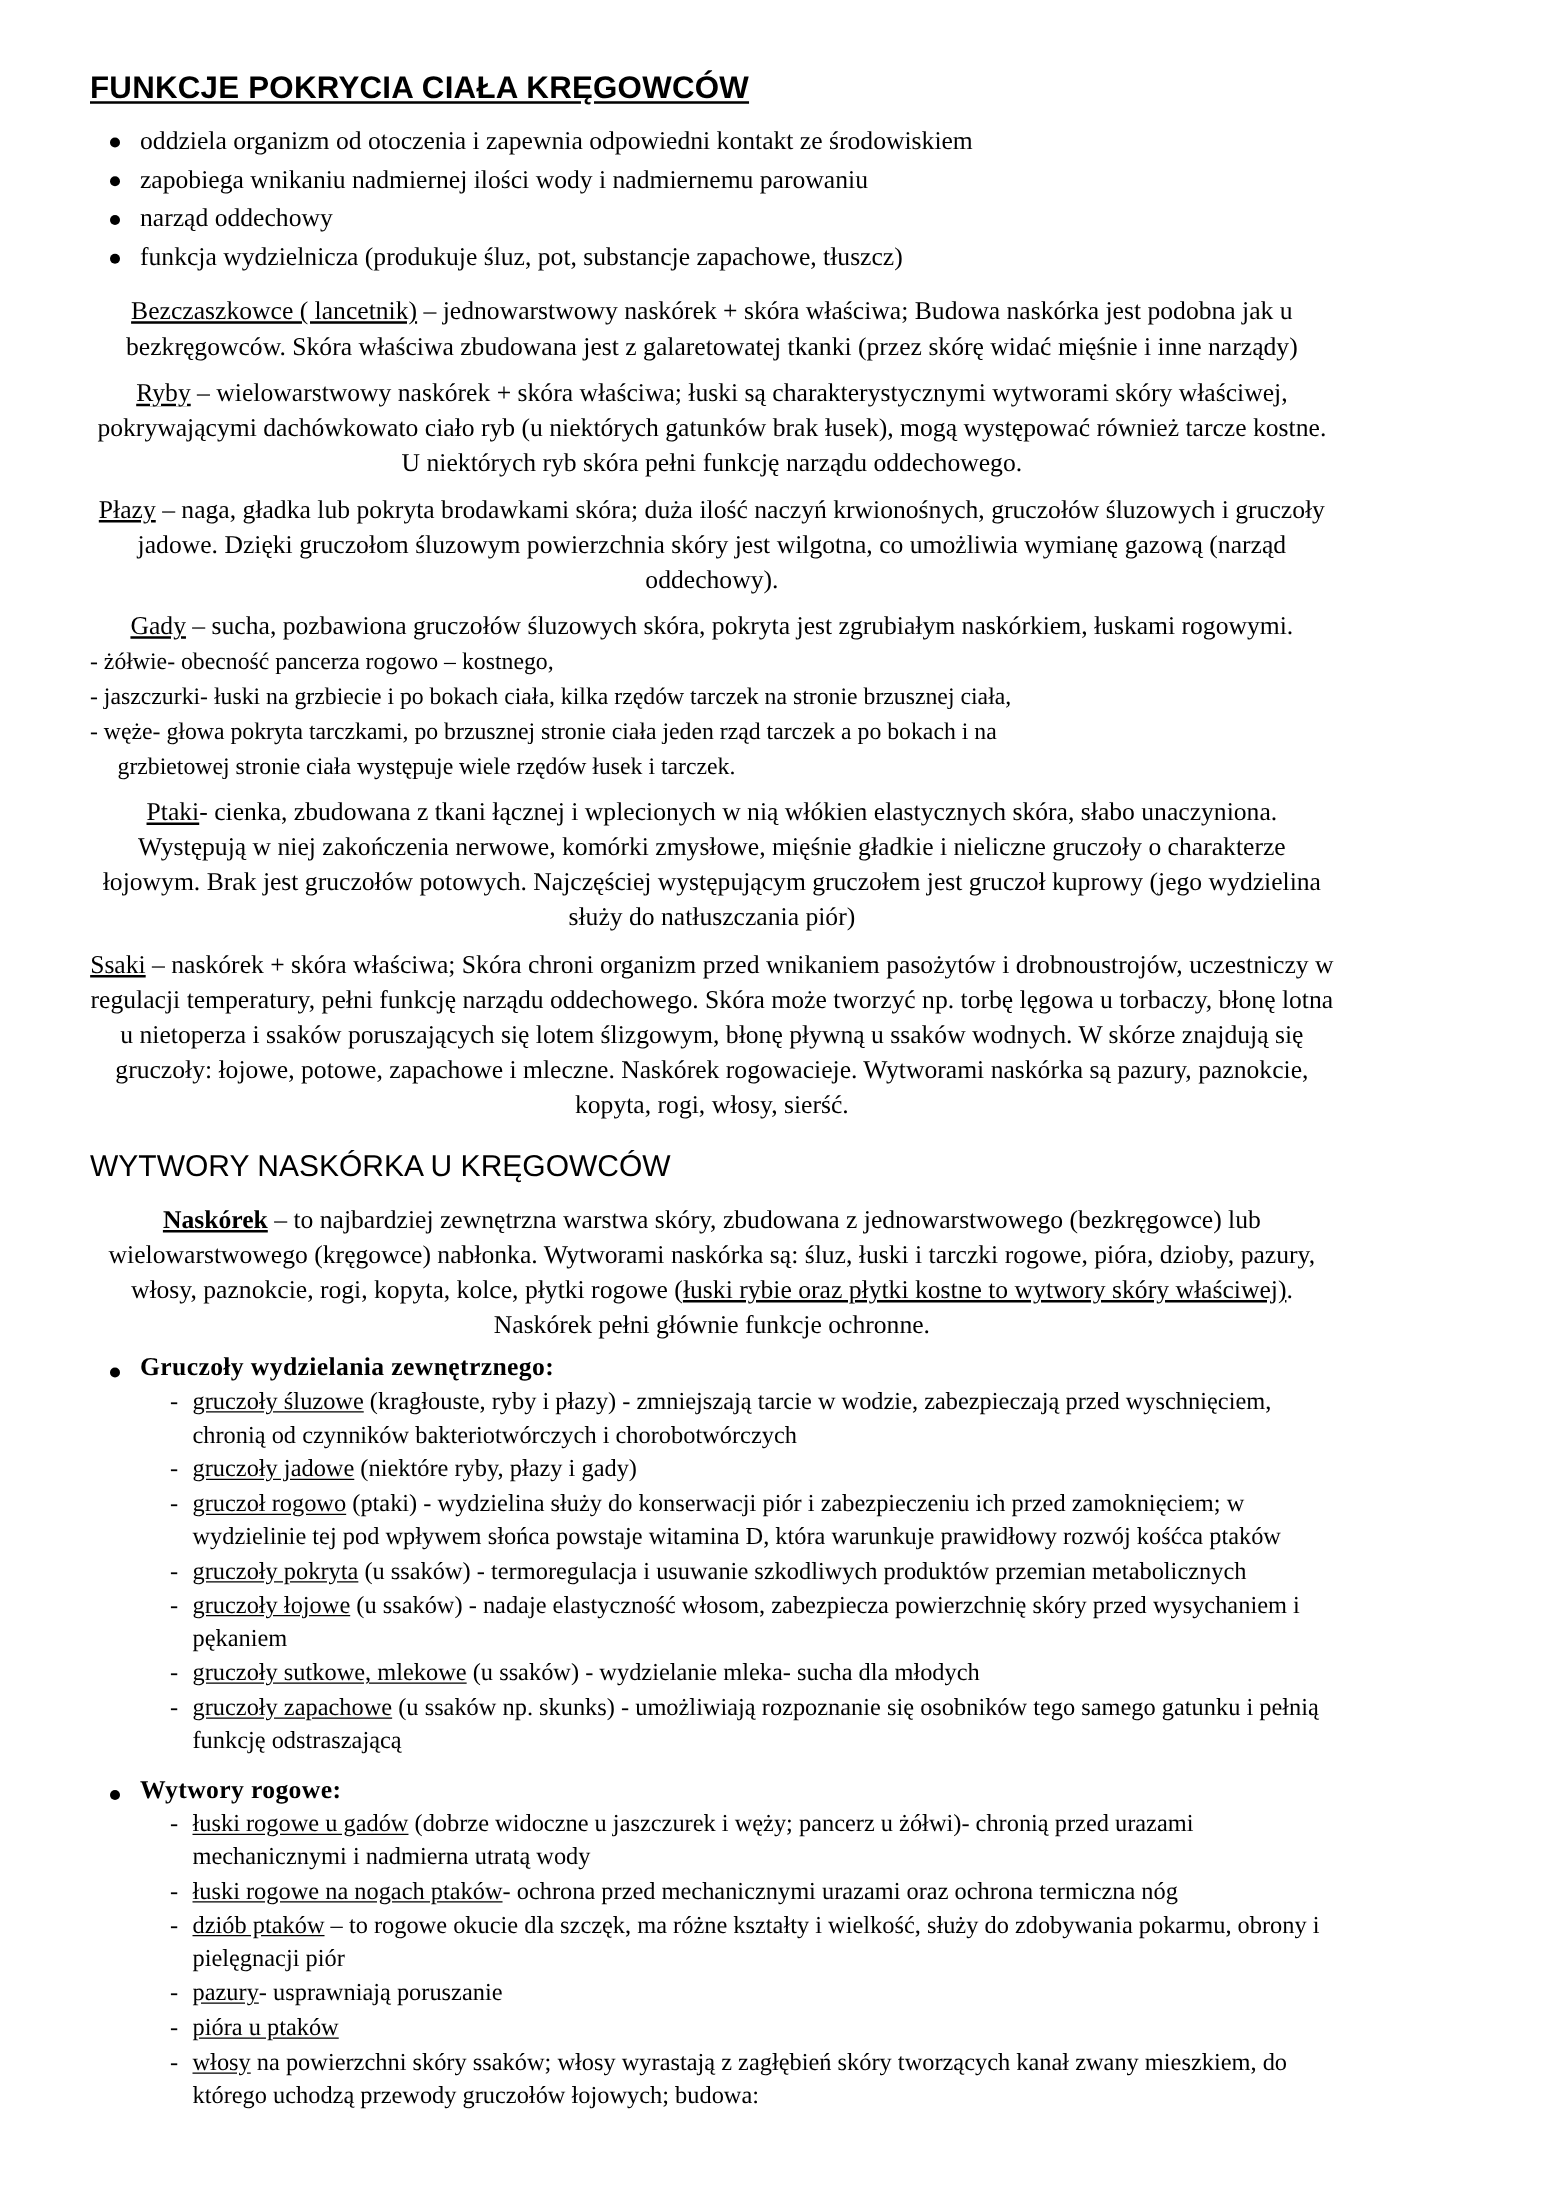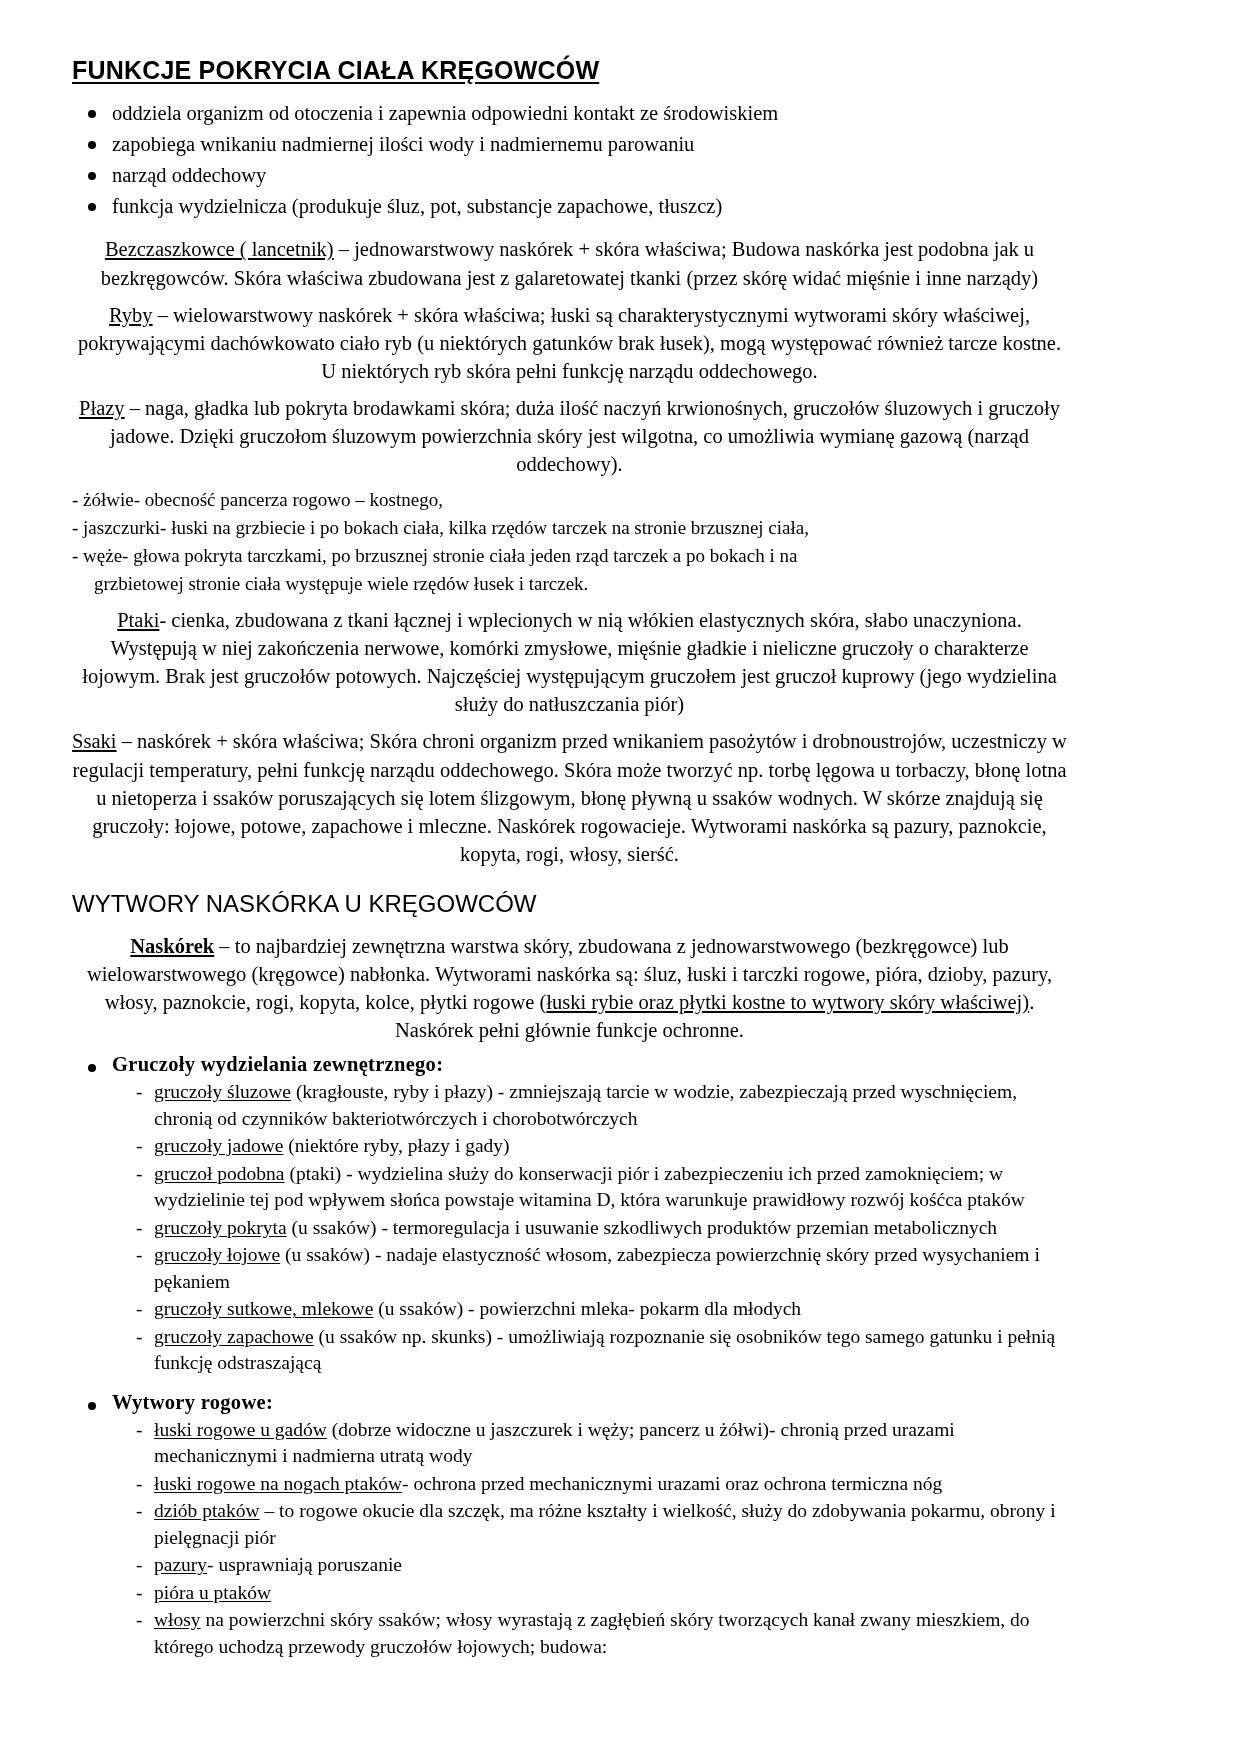--- a/index.html
+++ b/index.html
@@ -142,20 +142,21 @@
     <li>narząd oddechowy</li>
     <li>funkcja wydzielnicza (produkuje śluz, pot, substancje zapachowe, tłuszcz)</li>
   </ul>
 
   <p class="para"><span class="u">Bezczaszkowce ( lancetnik)</span><span> – jednowarstwowy naskórek + skóra właściwa; Budowa naskórka jest podobna jak u bezkręgowców. Skóra właściwa zbudowana jest z galaretowatej tkanki (przez skórę widać mięśnie i inne narządy)</span></p>
 
   <p class="para"><span class="u">Ryby</span><span> – wielowarstwowy naskórek + skóra właściwa; łuski są charakterystycznymi wytworami skóry właściwej, pokrywającymi dachówkowato ciało ryb (u niektórych gatunków brak łusek), mogą występować również tarcze kostne. U niektórych ryb skóra pełni funkcję narządu oddechowego.</span></p>
 
   <p class="para"><span class="u">Płazy</span><span> – naga, gładka lub pokryta brodawkami skóra; duża ilość naczyń krwionośnych, gruczołów śluzowych i gruczoły jadowe. Dzięki gruczołom śluzowym powierzchnia skóry jest wilgotna, co umożliwia wymianę gazową (narząd oddechowy).</span></p>
 
+  <p class="para" style="margin-bottom:2px;"><span class="u">Gady</span><span> – sucha, pozbawiona gruczołów śluzowych skóra, pokryta jest zgrubiałym naskórkiem, łuskami rogowymi.</span></p>
 
   <p class="dashline">- żółwie- obecność pancerza rogowo – kostnego,</p>
   <p class="dashline">- jaszczurki- łuski na grzbiecie i po bokach ciała, kilka rzędów tarczek na stronie brzusznej ciała,</p>
   <p class="dashline">- węże- głowa pokryta tarczkami, po brzusznej stronie ciała jeden rząd tarczek a po bokach i na</p>
   <p class="dashline indent" style="margin-bottom:9px;">grzbietowej stronie ciała występuje wiele rzędów łusek i tarczek.</p>
 
   <p class="para"><span class="u">Ptaki</span><span>- cienka, zbudowana z tkani łącznej i wplecionych w nią włókien elastycznych skóra, słabo unaczyniona. Występują w niej zakończenia nerwowe, komórki zmysłowe, mięśnie gładkie i nieliczne gruczoły o charakterze łojowym. Brak jest gruczołów potowych. Najczęściej występującym gruczołem jest gruczoł kuprowy (jego wydzielina służy do natłuszczania piór)</span></p>
 
   <p class="para"><span class="u">Ssaki</span><span> – naskórek + skóra właściwa; Skóra chroni organizm przed wnikaniem pasożytów i drobnoustrojów, uczestniczy w regulacji temperatury, pełni funkcję narządu oddechowego. Skóra może tworzyć np. torbę lęgowa u torbaczy, błonę lotna u nietoperza i ssaków poruszających się lotem ślizgowym, błonę pływną u ssaków wodnych. W skórze znajdują się gruczoły: łojowe, potowe, zapachowe i mleczne. Naskórek rogowacieje. Wytworami naskórka są pazury, paznokcie, kopyta, rogi, włosy, sierść.</span></p>
 
@@ -163,24 +164,24 @@
 
   <p class="para"><span class="u b">Naskórek</span><span> – to najbardziej zewnętrzna warstwa skóry, zbudowana z jednowarstwowego (bezkręgowce) lub wielowarstwowego (kręgowce) nabłonka. Wytworami naskórka są: śluz, łuski i tarczki rogowe, pióra, dzioby, pazury, włosy, paznokcie, rogi, kopyta, kolce, płytki rogowe (</span><span class="u">łuski rybie oraz płytki kostne to wytwory skóry właściwej)</span><span>. Naskórek pełni głównie funkcje ochronne.</span></p>
 
   <ul class="bold-bullets">
 
     <li>
       <span class="bb-head">Gruczoły wydzielania zewnętrznego:</span>
       <ul class="sub">
         <li><span class="sub-term">gruczoły śluzowe</span><span> (kragłouste, ryby i płazy) - zmniejszają tarcie w wodzie, zabezpieczają przed wyschnięciem, chronią od czynników bakteriotwórczych i chorobotwórczych</span></li>
         <li><span class="sub-term">gruczoły jadowe</span><span> (niektóre ryby, płazy i gady)</span></li>
-        <li><span class="sub-term">gruczoł podobna</span><span> (ptaki) - wydzielina służy do konserwacji piór i zabezpieczeniu ich przed zamoknięciem; w wydzielinie tej   pod wpływem słońca powstaje witamina D, która warunkuje prawidłowy rozwój kośćca ptaków</span></li>
+        <li><span class="sub-term">gruczoł rogowo</span><span> (ptaki) - wydzielina służy do konserwacji piór i zabezpieczeniu ich przed zamoknięciem; w wydzielinie tej   pod wpływem słońca powstaje witamina D, która warunkuje prawidłowy rozwój kośćca ptaków</span></li>
         <li><span class="sub-term">gruczoły pokryta</span><span> (u ssaków) - termoregulacja i usuwanie szkodliwych produktów przemian metabolicznych</span></li>
         <li><span class="sub-term"> gruczoły łojowe</span><span> (u ssaków) - nadaje elastyczność włosom, zabezpiecza powierzchnię skóry przed wysychaniem i pękaniem</span></li>
-        <li><span class="sub-term">gruczoły sutkowe, mlekowe</span><span> (u ssaków) - powierzchni mleka- pokarm dla młodych</span></li>
+        <li><span class="sub-term">gruczoły sutkowe, mlekowe</span><span> (u ssaków) - wydzielanie mleka- sucha dla młodych</span></li>
         <li><span class="sub-term">gruczoły zapachowe</span><span> (u ssaków np. skunks) - umożliwiają rozpoznanie się osobników tego samego gatunku i pełnią funkcję odstraszającą</span></li>
       </ul>
     </li>
 
     <li style="margin-top:14px;">
       <span class="bb-head">Wytwory rogowe:</span>
       <ul class="sub">
         <li><span class="sub-term">łuski rogowe u gadów</span><span> (dobrze widoczne u jaszczurek i węży; pancerz u żółwi)- chronią przed urazami mechanicznymi i nadmierna utratą wody</span></li>
         <li><span class="sub-term">łuski rogowe na nogach ptaków</span><span>- ochrona przed mechanicznymi urazami oraz ochrona termiczna nóg</span></li>
         <li><span class="sub-term">dziób ptaków</span><span> – to rogowe okucie dla szczęk, ma różne kształty i wielkość, służy do zdobywania pokarmu, obrony i pielęgnacji piór</span></li>

